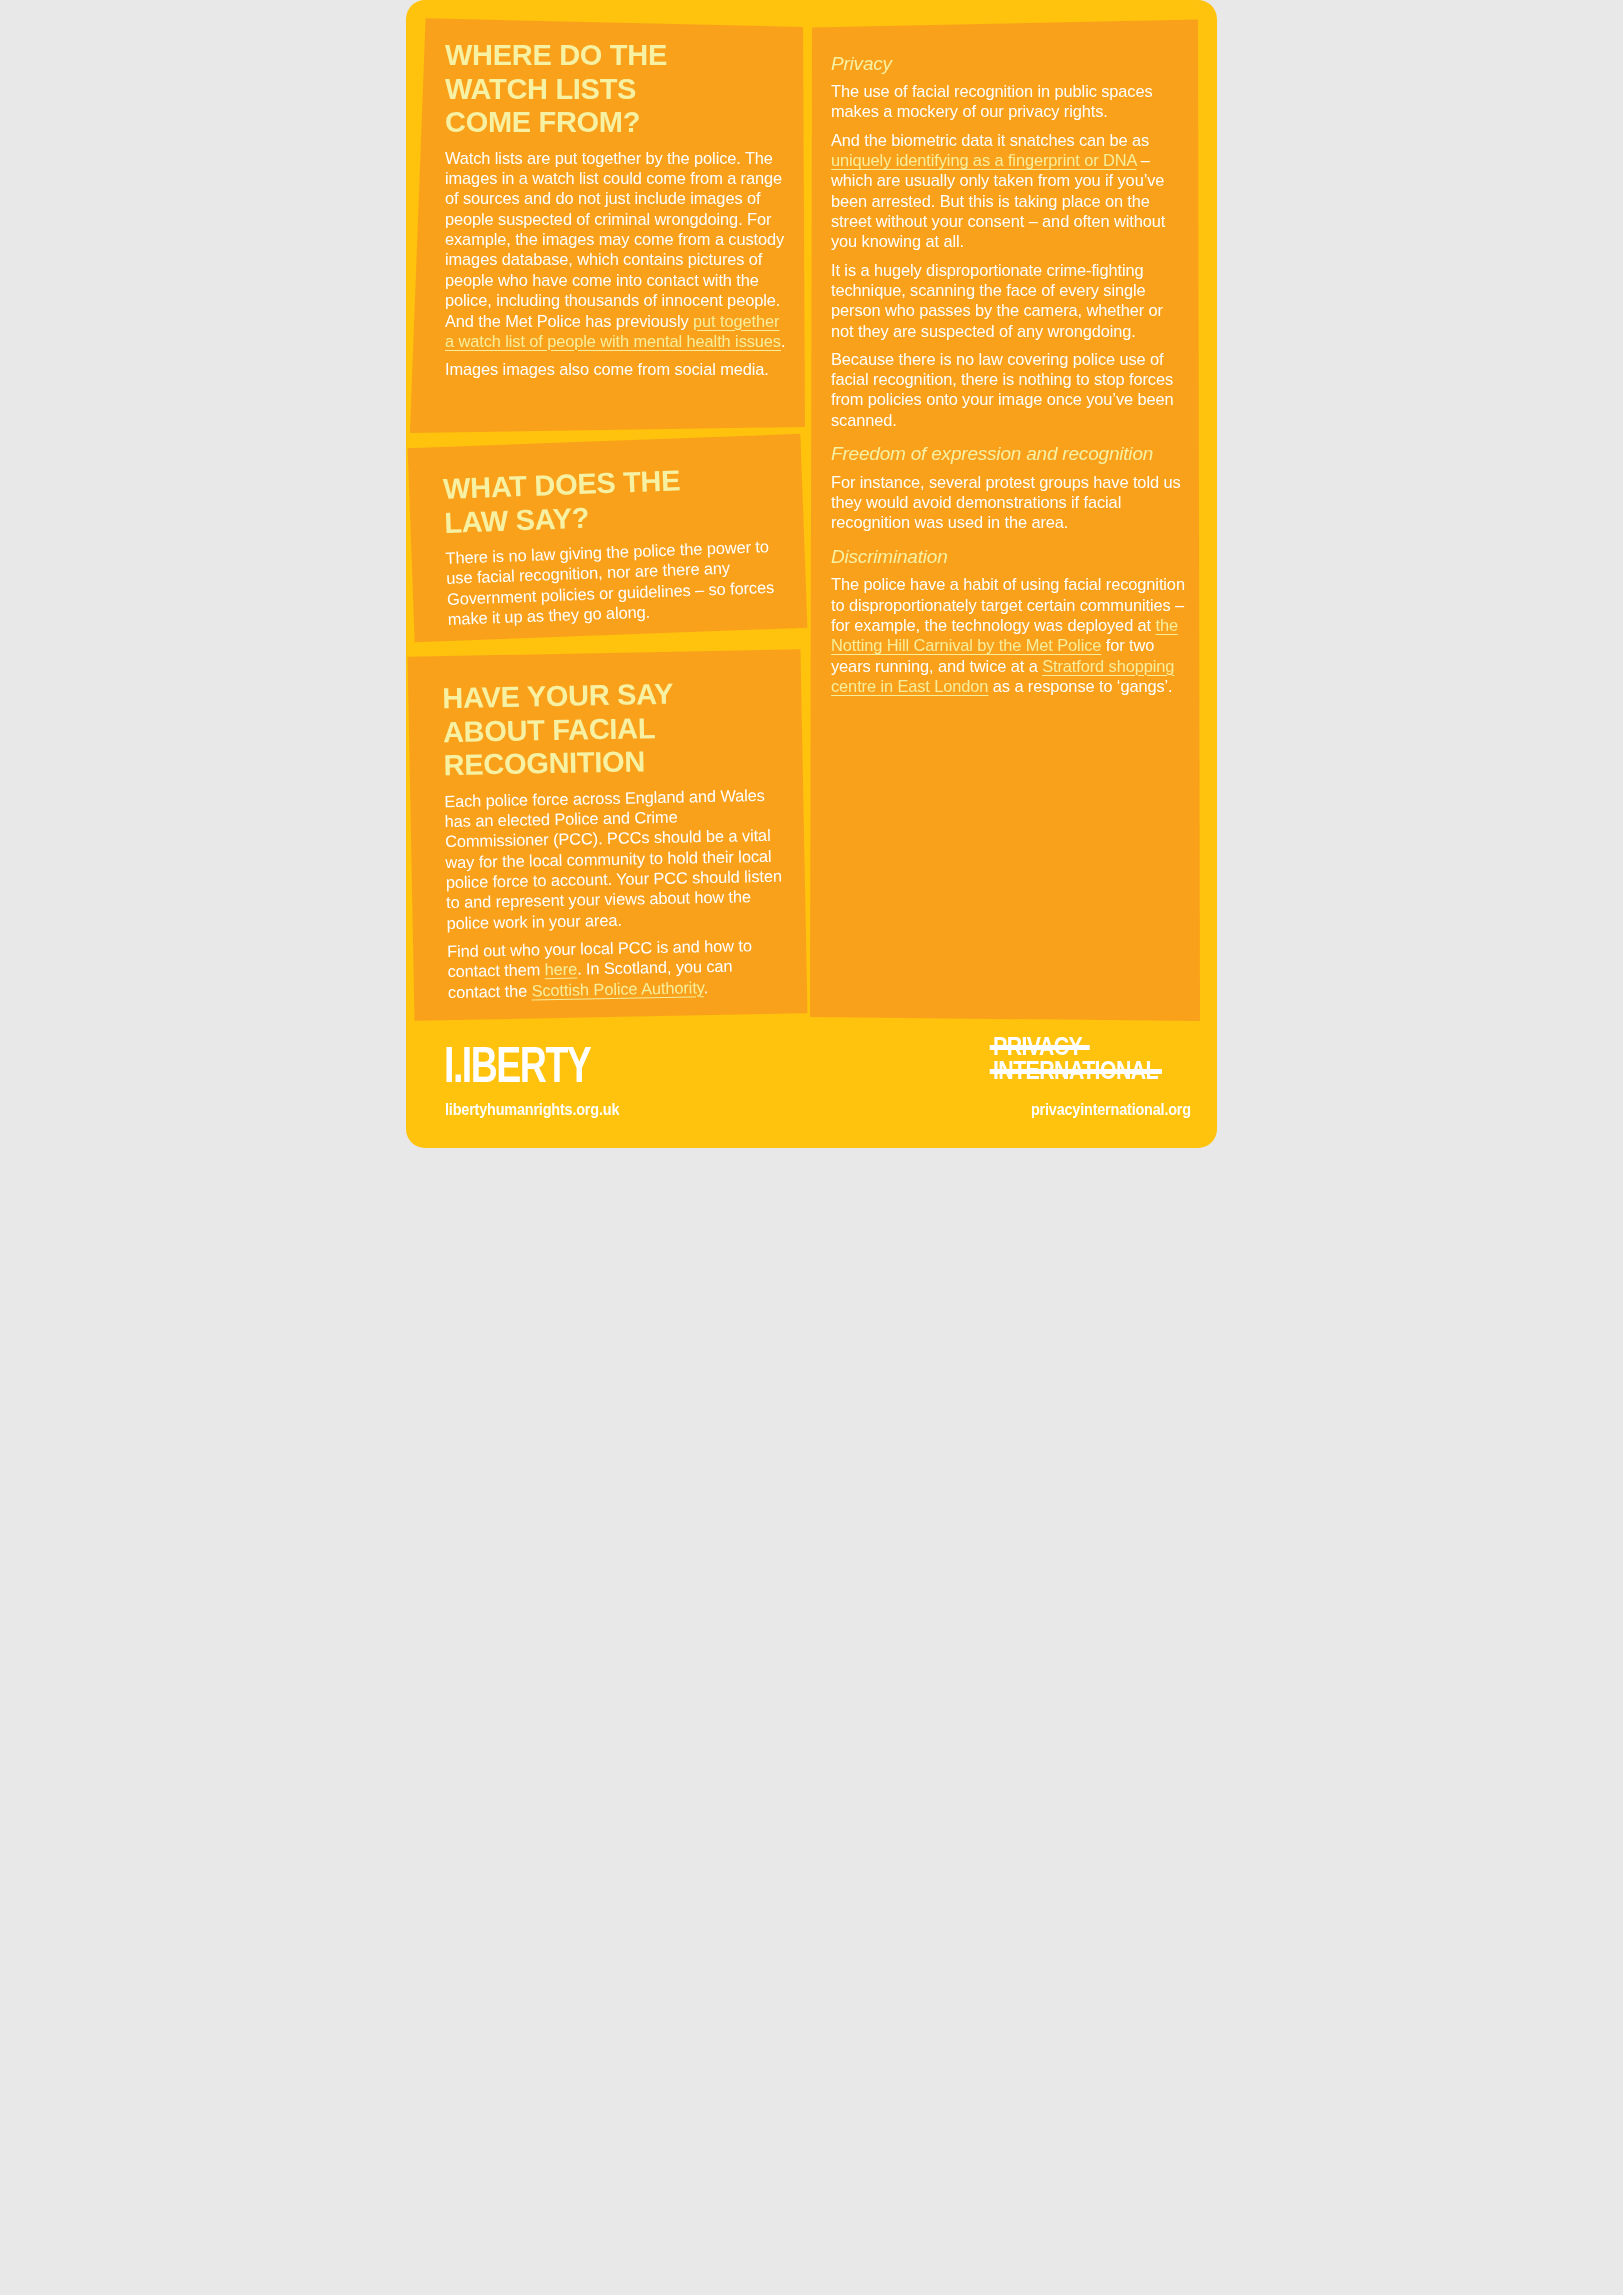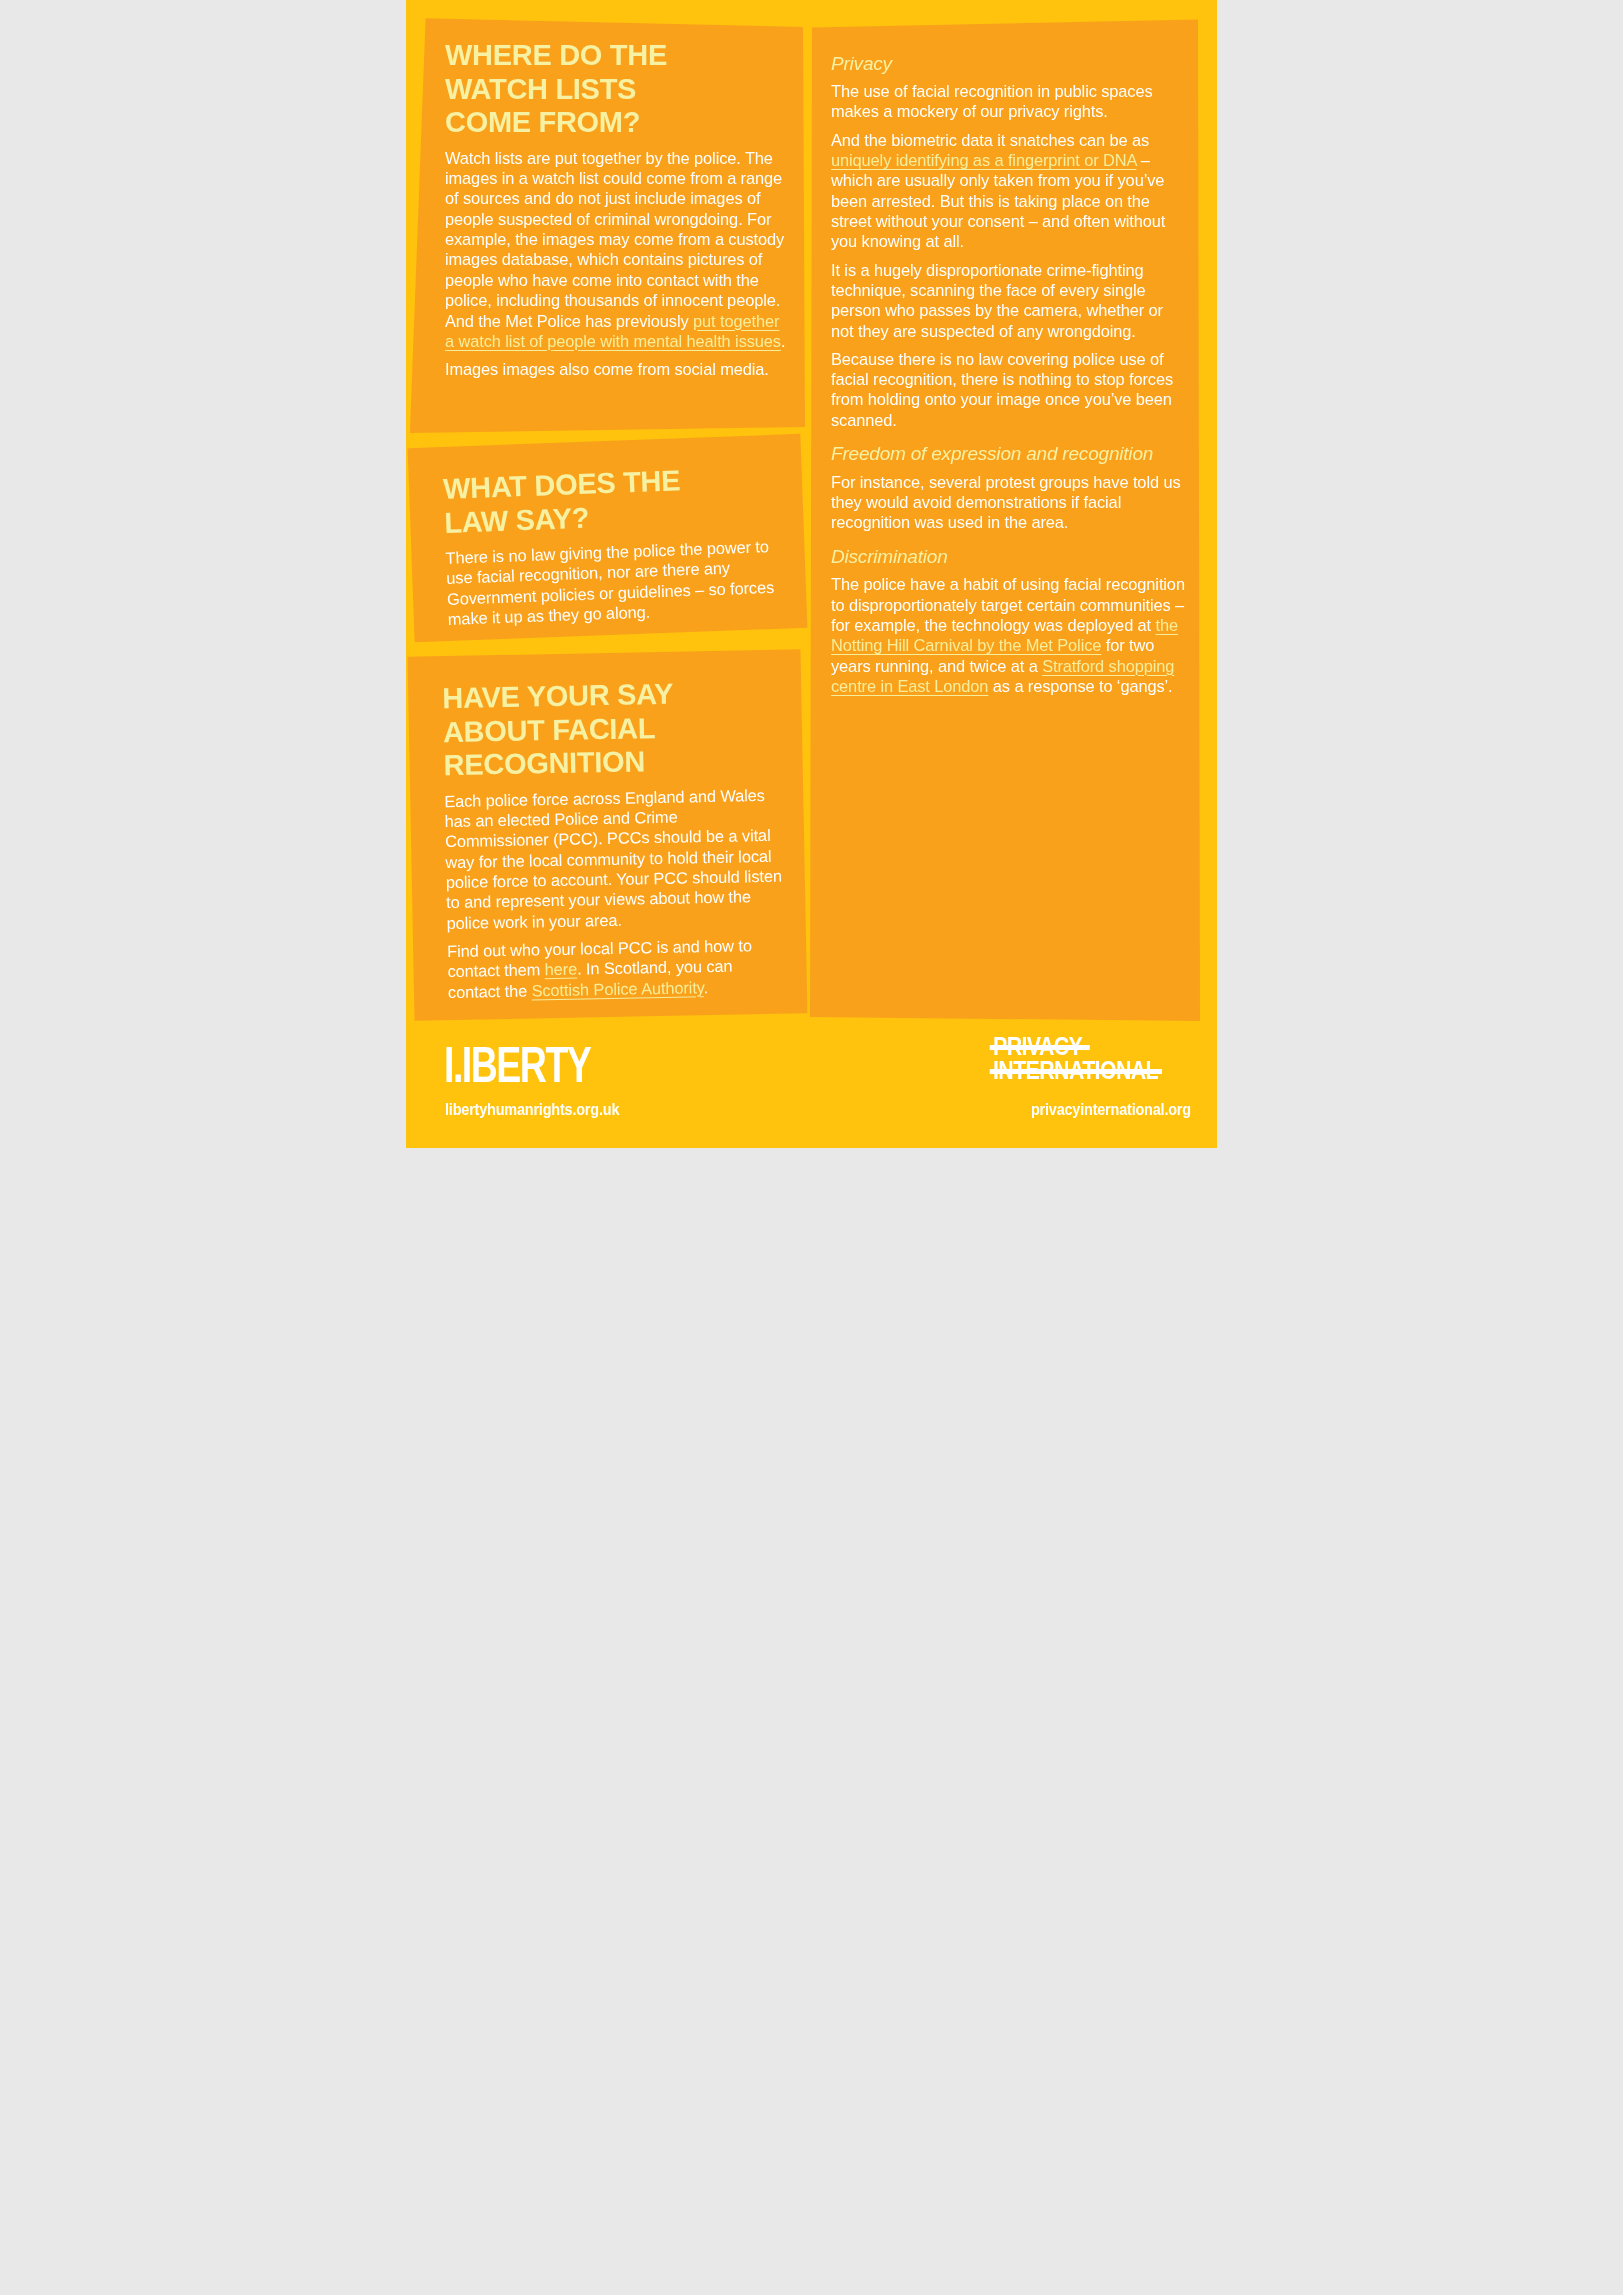--- a/index.html
+++ b/index.html
@@ -4,20 +4,21 @@
 <title>Facial Recognition Flyer</title>
 <style>
   html,body{margin:0;padding:0;background:#e8e8e8;}
   .page{
     position:relative;
     width:811px;height:1148px;
     margin:0 auto;
     background:var(--bg,#FFC30D);
     overflow:hidden;
     font-family:"Liberation Sans", sans-serif;
+    border-radius:19px;
   }
   
   .panel{position:absolute;inset:0;background:var(--box,#F9A11B);}
   .panel.box1{clip-path:polygon(19.6px 18.3px, 397px 27px, 399px 427px, 3.9px 433px);}
   .panel.rightbox{clip-path:polygon(406px 27.5px, 792px 19.6px, 794px 1021px, 404px 1017px);}
   .rotbox{position:absolute;background:var(--box,#F9A11B);box-sizing:border-box;}
   .box2{left:5.2px;top:441px;width:393px;height:194px;transform:rotate(-2.1deg);padding:26px 18.3px 0 34px;}
   .box3{left:5.2px;top:653px;width:393px;height:364px;transform:rotate(-1.1deg);padding:26px 18.3px 0 34px;}
   
   .content{position:absolute;box-sizing:border-box;}
@@ -116,21 +117,21 @@
     <p class="body"><span>Each police force across England and Wales has an elected Police and Crime Commissioner (PCC). PCCs should be a vital way for the local community to hold their local police force to account. Your PCC should listen to and represent your views about how the police work in your area.</span></p>
     <p class="body"><span>Find out who your local PCC is and how to contact them </span><span class="lnk">here</span><span>. In Scotland, you can contact the </span><span class="lnk">Scottish Police Authority</span><span>.</span></p>
   </section>
 
   <section class="content cr">
 
     <div class="subhead first">Privacy</div>
     <p class="body"><span>The use of facial recognition in public spaces makes a mockery of our privacy rights.</span></p>
     <p class="body"><span>And the biometric data it snatches can be as </span><span class="lnk">uniquely identifying as a fingerprint or DNA</span><span> – which are usually only taken from you if you’ve been arrested. But this is taking place on the street without your consent – and often without you knowing at all.</span></p>
     <p class="body"><span>It is a hugely disproportionate crime-fighting technique, scanning the face of every single person who passes by the camera, whether or not they are suspected of any wrongdoing.</span></p>
-    <p class="body"><span>Because there is no law covering police use of facial recognition, there is nothing to stop forces from holding onto your image once you’ve been scanned.</span></p>
+    <p class="body"><span>Because there is no law covering police use of facial recognition, there is nothing to stop forces from policies onto your image once you’ve been scanned.</span></p>
 
     <div class="subhead">Freedom of expression and recognition</div>
     <p class="body"><span>For instance, several protest groups have told us they would avoid demonstrations if facial recognition was used in the area.</span></p>
 
     <div class="subhead">Discrimination</div>
     <p class="body"><span>The police have a habit of using facial recognition to disproportionately target certain communities – for example, the technology was deployed at </span><span class="lnk">the Notting Hill Carnival by the Met Police</span><span> for two years running, and twice at a </span><span class="lnk">Stratford shopping centre in East London</span><span> as a response to ‘gangs’.</span></p>
   </section>
 
   <div class="liberty-logo">I.IBERTY</div>
   <div class="liberty-url">libertyhumanrights.org.uk</div>

